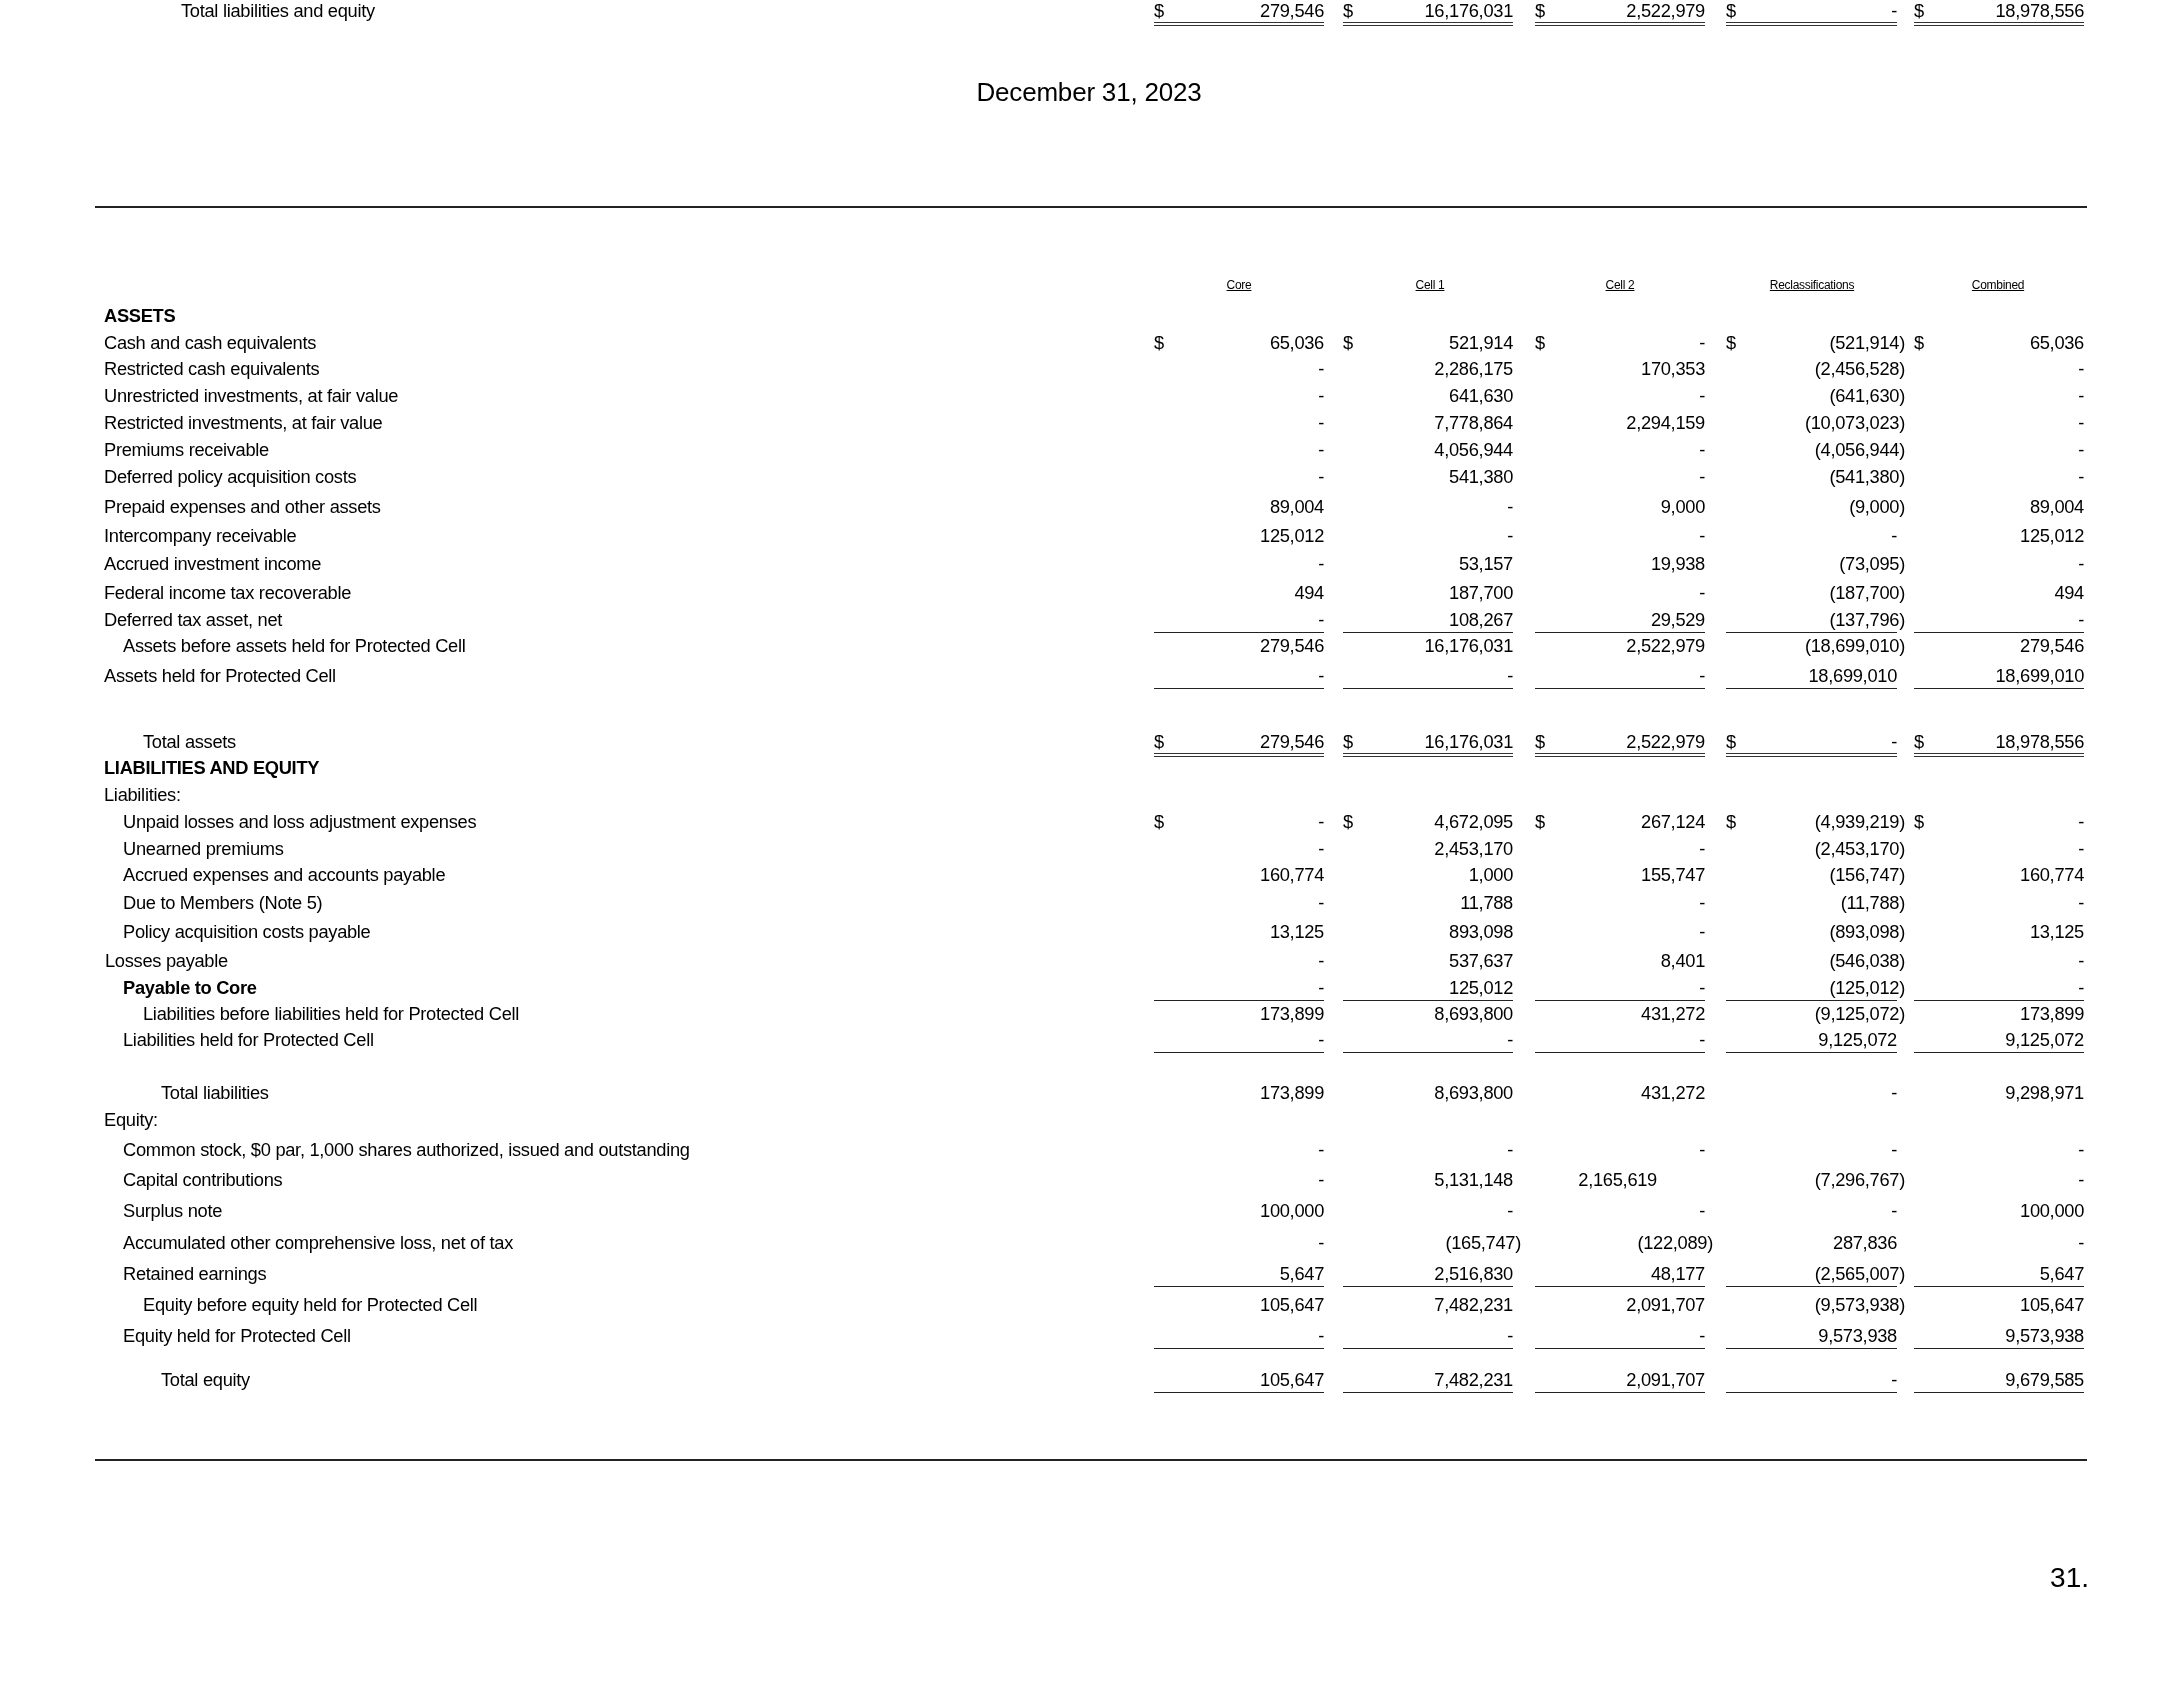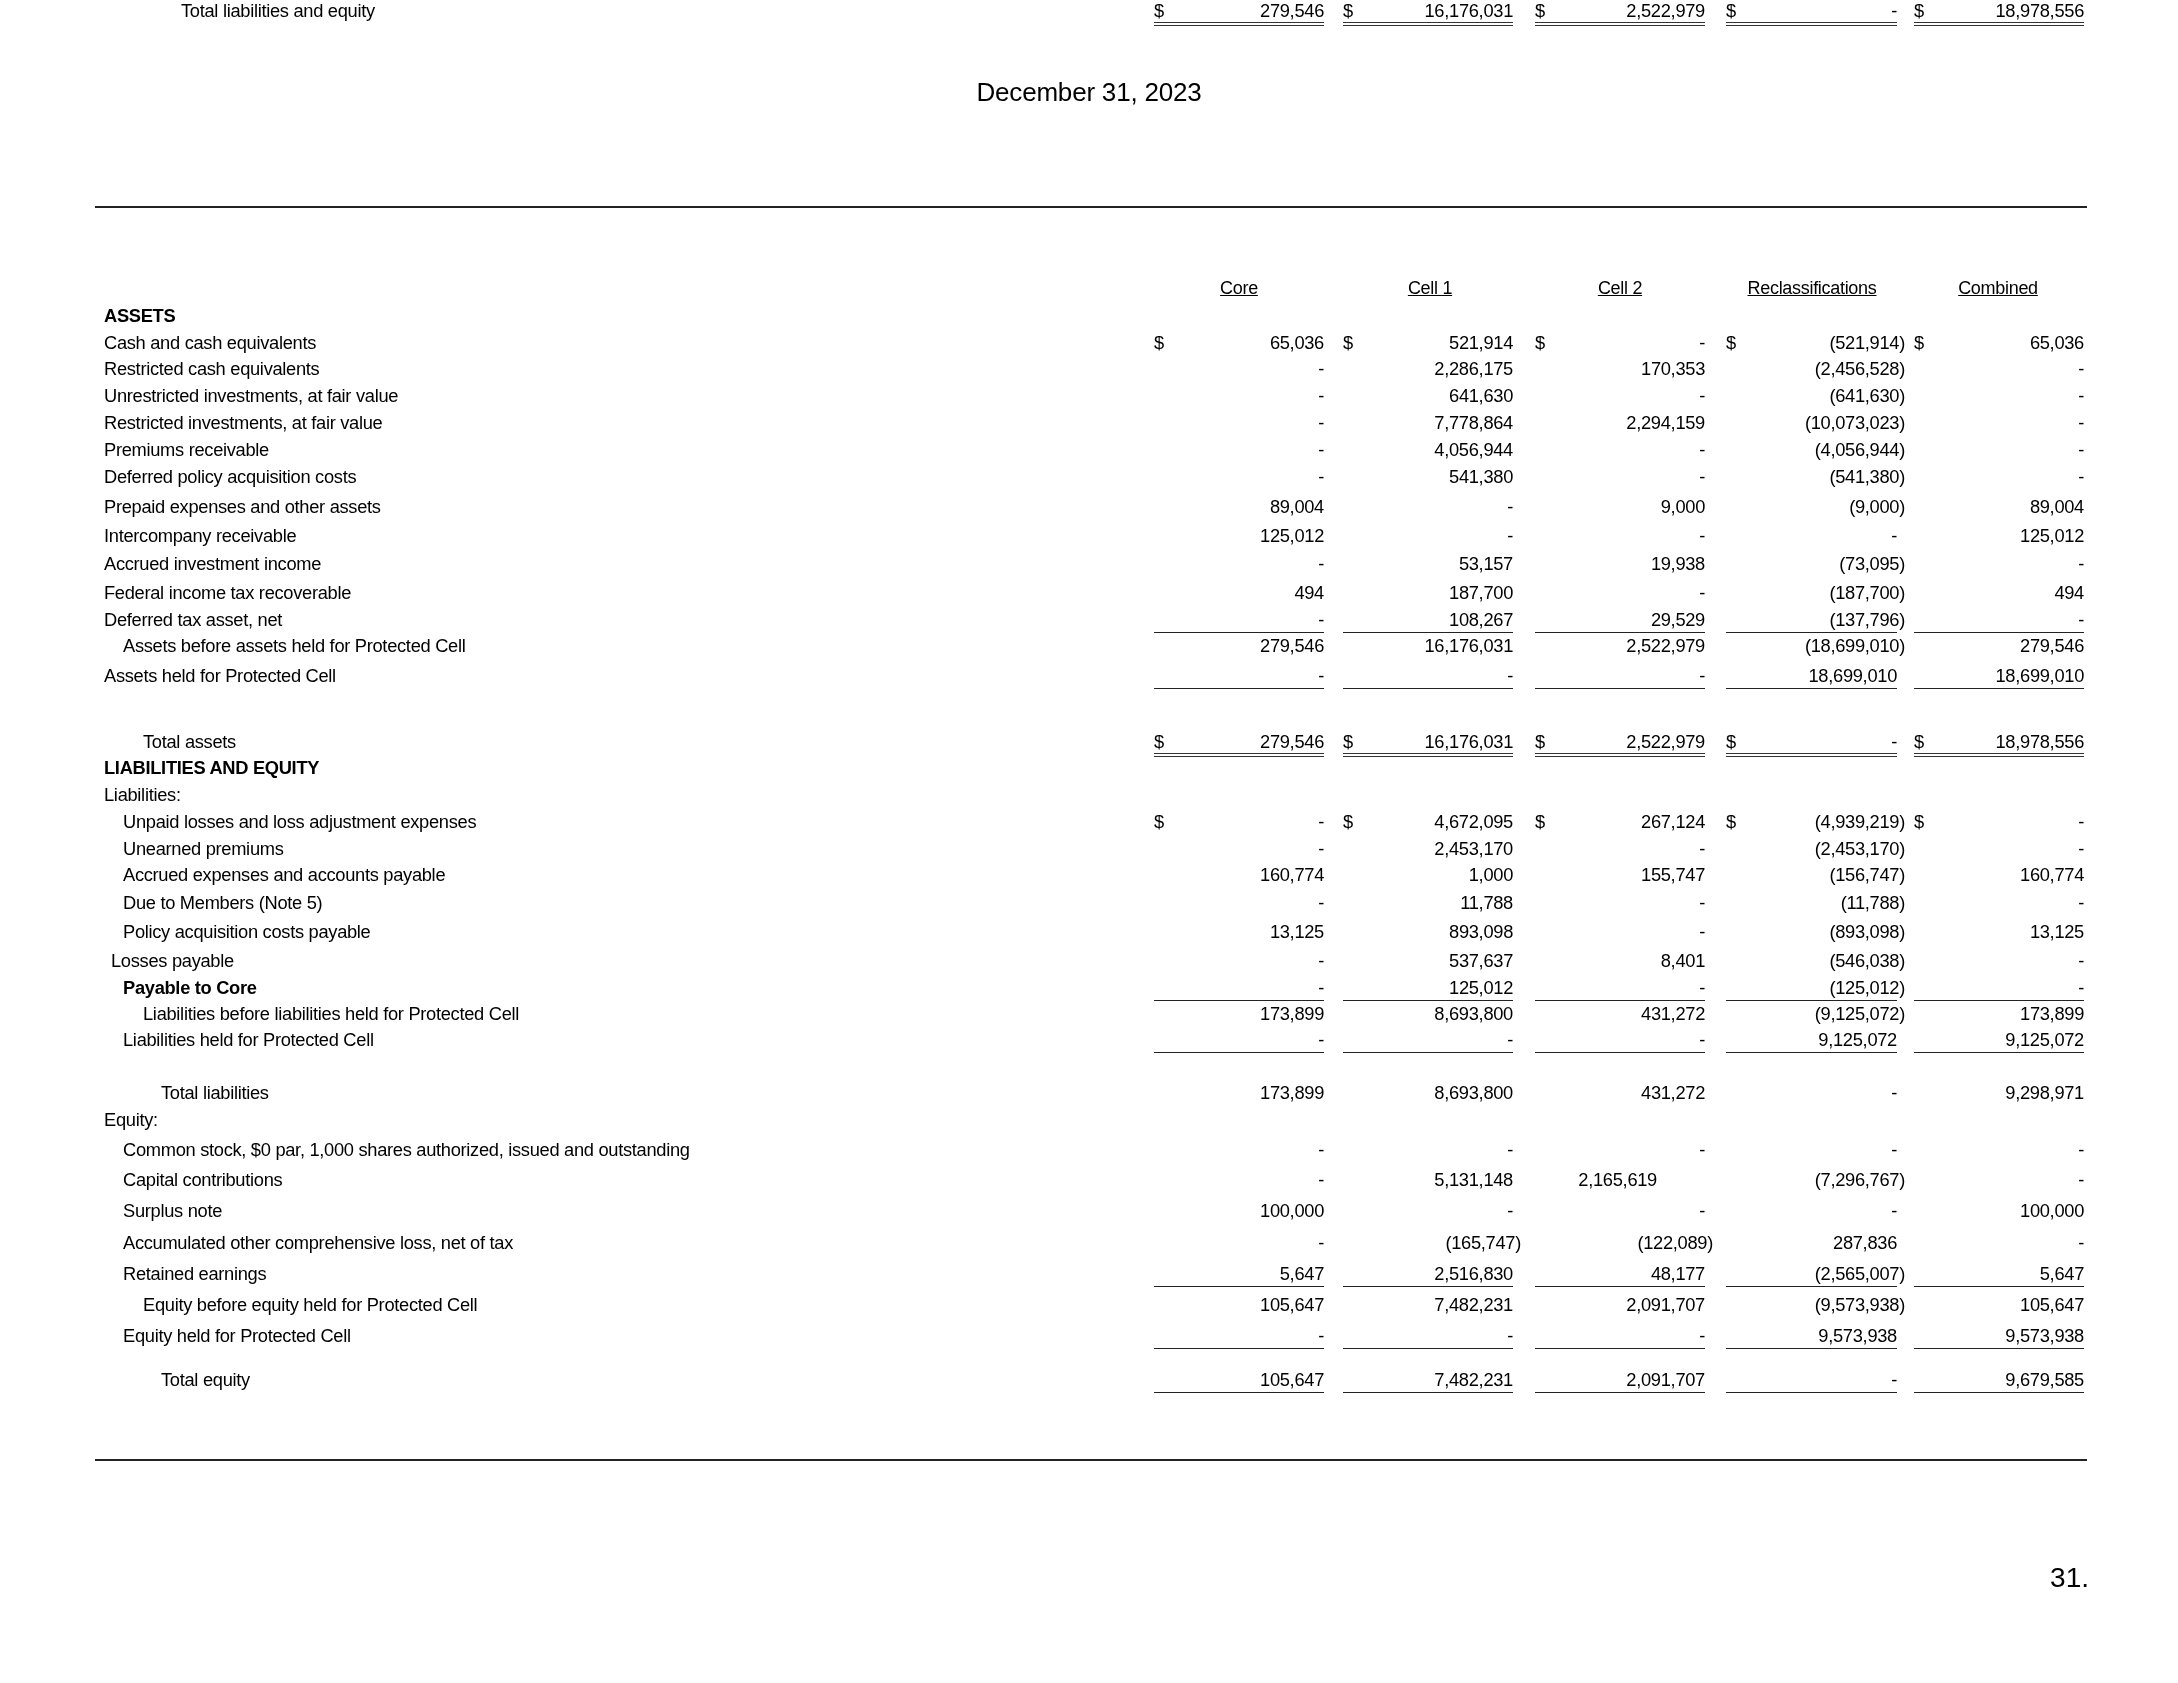--- a/index.html
+++ b/index.html
@@ -1,21 +1,21 @@
 <!DOCTYPE html>
 <html><head>
 <meta charset="utf-8">
 <style>
   html, body { margin: 0; padding: 0; background: #ffffff; }
   body { width: 2178px; height: 1683px; position: relative; overflow: hidden;
          font-family: "Liberation Sans", "DejaVu Sans", sans-serif; color: #000; }
   .title-block { position: absolute; left: 0; top: 77px; width: 2178px; text-align: center; }
   .title-line { font-size: 26px; line-height: 30px; margin: 0; font-weight: normal; letter-spacing: -0.2px; }
   .rule { position: absolute; left: 95px; width: 1992px; height: 0; border-top: 2px solid #222; }
-  .colhead { position: absolute; top: 278px; font-size: 18px; text-decoration: underline;
+  .colhead { position: absolute; top: 278px; font-size: 12px; text-decoration: underline;
              text-align: center; width: 198px; letter-spacing: -0.3px; }
   .row { position: absolute; left: 0; width: 2178px; height: 24px; font-size: 18.3px; letter-spacing: -0.3px; }
   .label { position: absolute; top: 0; white-space: nowrap; }
   .label.bold { font-weight: bold; }
   .cell { position: absolute; top: 0; height: 24px; }
   .cell .dollar { position: absolute; left: 0; top: 0; }
   .cell .num { position: absolute; right: 0; top: 0; white-space: nowrap; }
   .cell.neg .num { right: -8px; }
   .cell.u1 { border-bottom: 1.5px solid #222; height: 23px; }
   .cell.u2 { border-bottom: 4px double #333; height: 22px; }
@@ -397,21 +397,21 @@
         <span class="num">-</span>
       </div>
       <div class="cell neg" style="left: 1726px; width: 171px;">
         <span class="num">(893,098)</span>
       </div>
       <div class="cell" style="left: 1914px; width: 170px;">
         <span class="num">13,125</span>
       </div>
     </div>
     <div class="row" style="top: 950px;">
-      <span class="label" style="left: 111px;">Losses payable</span>
+      <span class="label" style="left: 105px;">Losses payable</span>
       <div class="cell" style="left: 1154px; width: 170px;">
         <span class="num">-</span>
       </div>
       <div class="cell" style="left: 1343px; width: 170px;">
         <span class="num">537,637</span>
       </div>
       <div class="cell" style="left: 1535px; width: 170px;">
         <span class="num">8,401</span>
       </div>
       <div class="cell neg" style="left: 1726px; width: 171px;">

